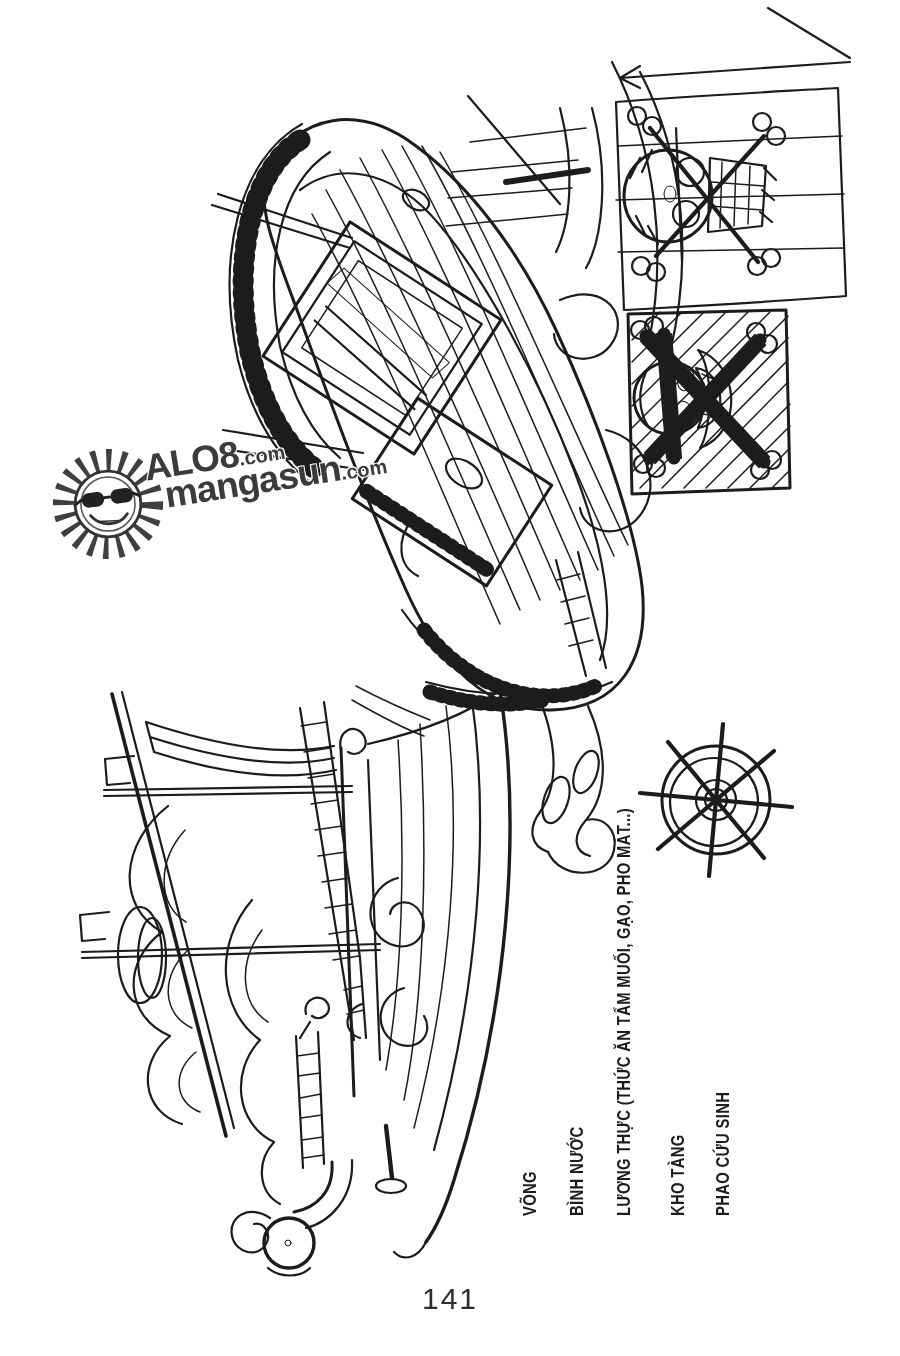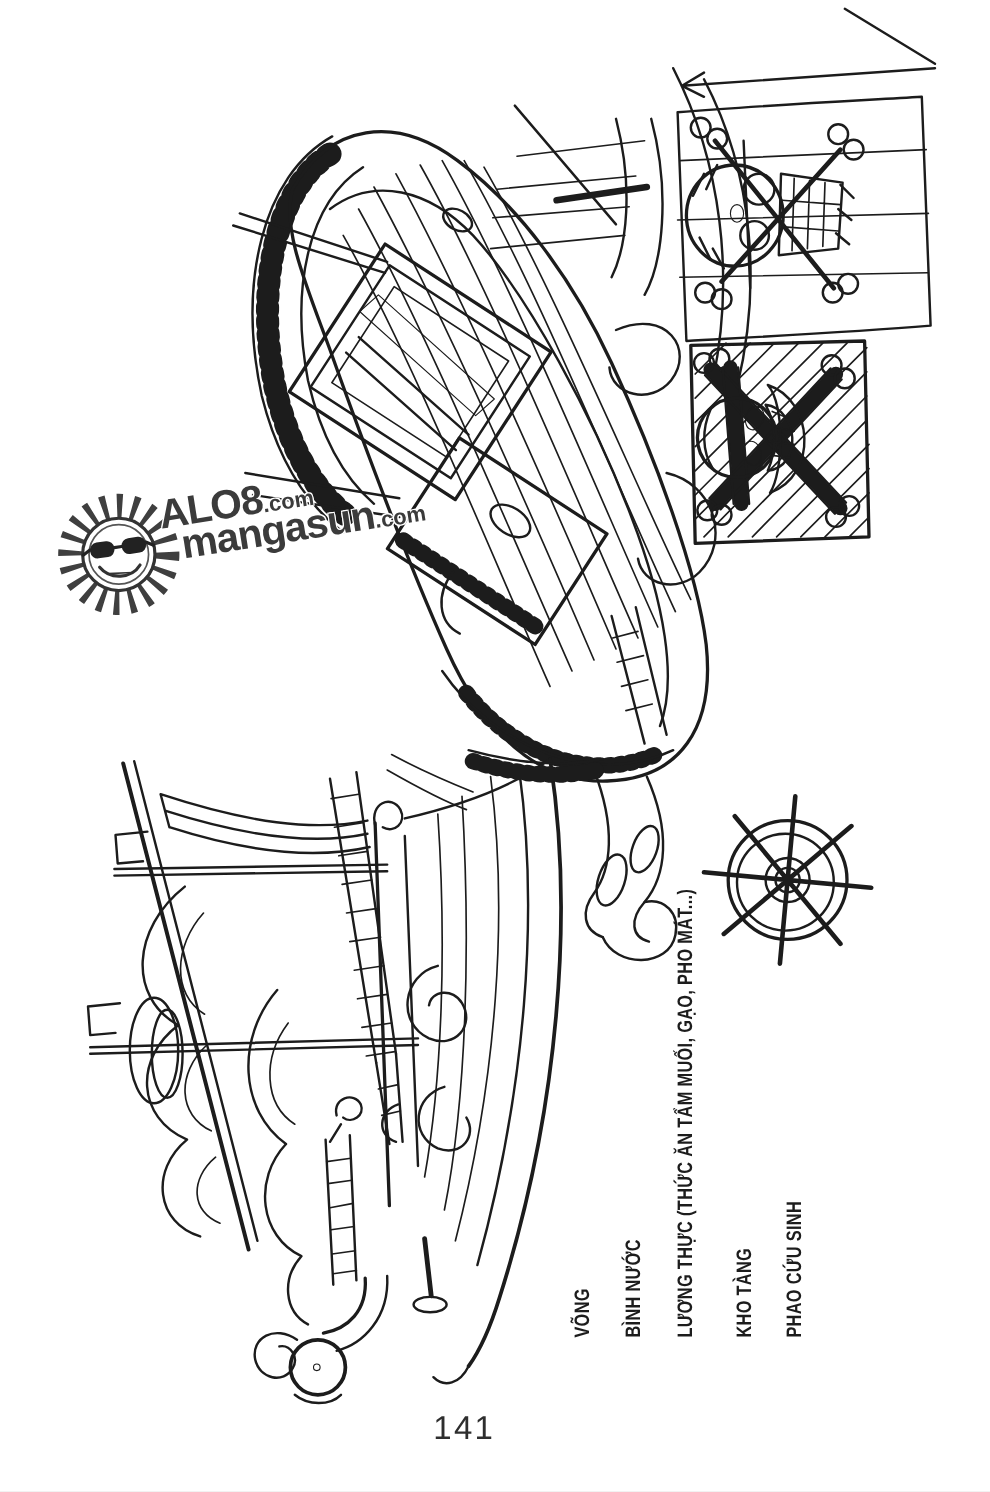--- a/index.html
+++ b/index.html
@@ -38,21 +38,21 @@
     transform:rotate(-9deg);transform-origin:0 0;
     color:#3b3b3b;line-height:0.92;
     text-shadow:1px 1px 0 #ffffff,-1px -1px 0 #ffffff,1px -1px 0 #ffffff,-1px 1px 0 #ffffff;
     white-space:nowrap;
   }
   .wm-big{font-size:37px;font-weight:900;letter-spacing:-1px;}
   .wm-small{font-size:20px;font-weight:900;}
   .wm-line2{margin-left:16px;margin-top:-4px;}
   .sun{position:absolute;left:50px;top:444px;width:116px;height:120px;}
   .page-number{
-    position:absolute;left:372px;top:1282px;width:100px;
+    position:absolute;left:400px;top:1282px;width:100px;
     text-align:center;font-size:30px;color:#2e2e2e;letter-spacing:2px;
   }
 </style>
 </head>
 <body>
 
 <div id="page">
 
   <svg class="art" viewBox="0 0 900 1356" xmlns="http://www.w3.org/2000/svg">
 

